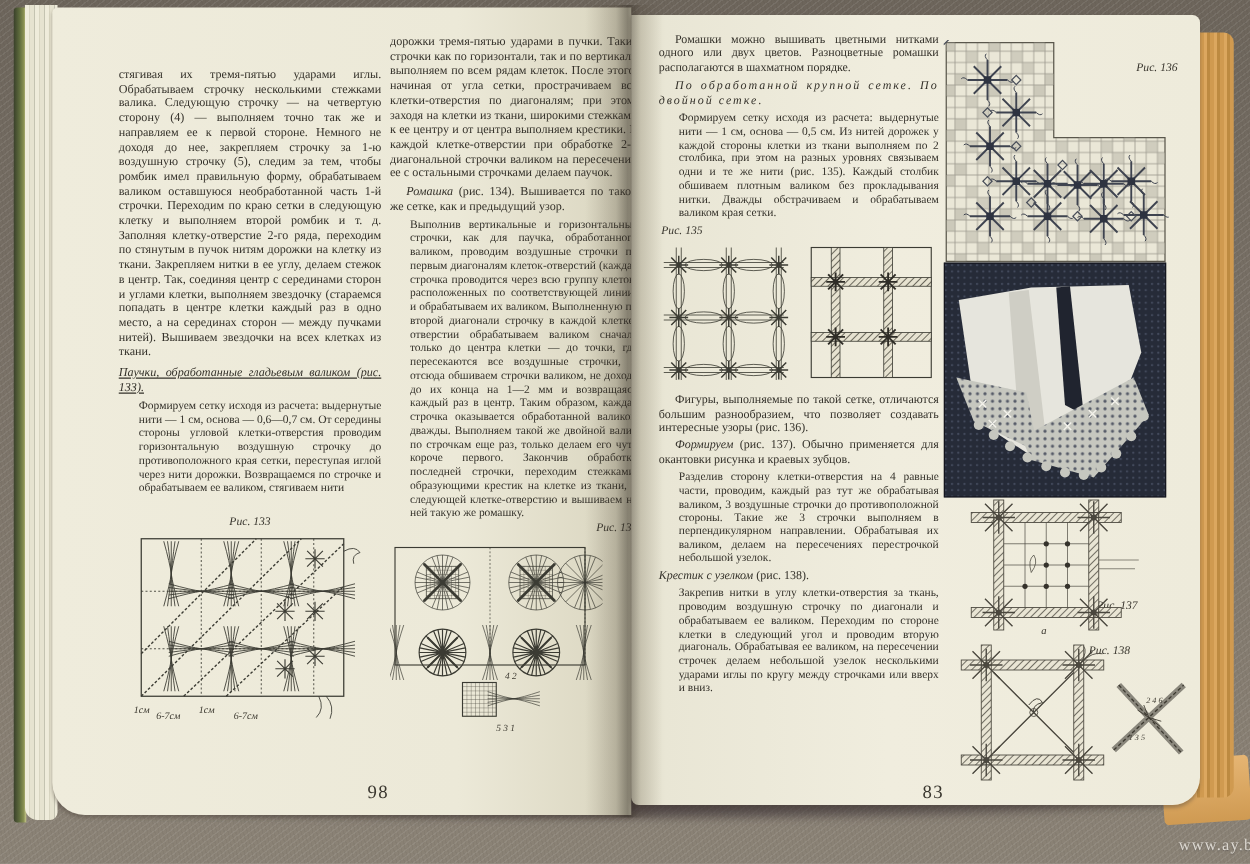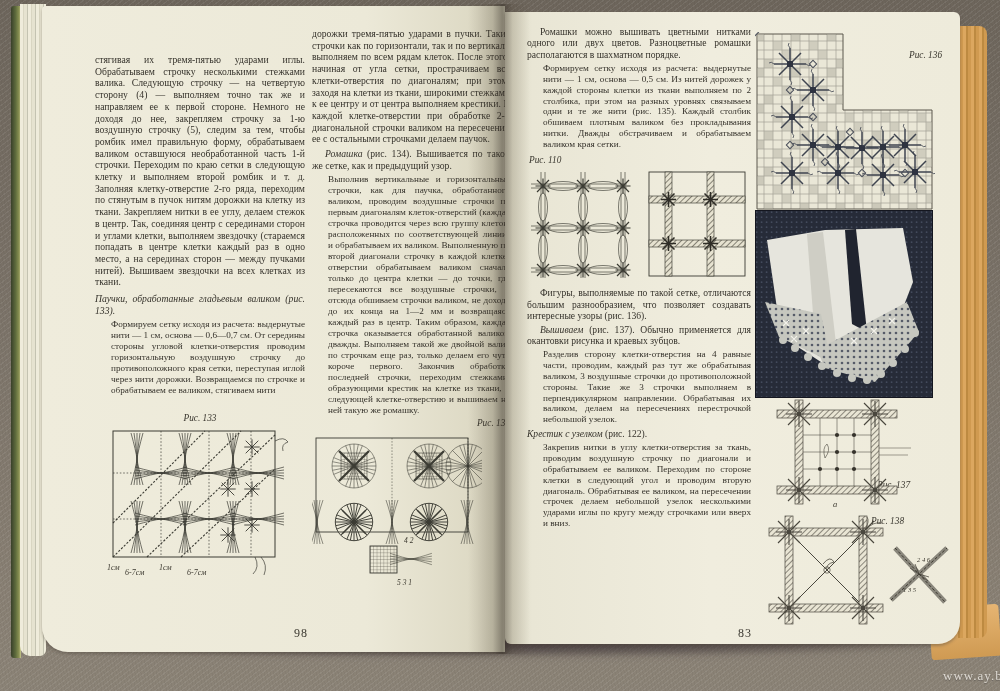--- a/index.html
+++ b/index.html
@@ -46,21 +46,21 @@
   .small-t{ font-size:9.2px; line-height:11px; }
   .col p{ text-align:justify; }
   .indent{ text-indent:13px; }
   .petit{ margin-left:16px; margin-top:3px; }
   .h-it{ font-style:italic; }
   .h-term{ font-style:italic; }
   .spread-head{ font-style:italic; letter-spacing:1.6px; text-indent:13px; margin-top:3px; }
   .fig-cap{ font-style:italic; font-size:9.3px; color:#3a372f; }
   .cap-center{ text-align:center; margin-top:17px; }
   .cap-left{ text-align:left; margin-top:5px; margin-left:2px;}
-  .pagenum{ position:absolute; font-size:12px; color:#3a372f; letter-spacing:1px; }
+  .pagenum{ position:absolute; font-size:15px; color:#3a372f; letter-spacing:1px; }
   .watermark{ position:absolute; left:943px; top:668px; z-index:9;
     font-family:Liberation Serif, serif; font-size:13px; color:rgba(238,235,228,.85);
     text-shadow:0 1px 1px rgba(90,85,80,.8); letter-spacing:1px;}
   svg text{ font-family:"Liberation Serif","DejaVu Serif",serif; font-style:italic; fill:#3b382f; }
   .figwrap{ position:relative; }
   .abs{ position:absolute; }
 </style>
 </head>
 <body>
 
@@ -68,21 +68,21 @@
 <div class="book-shadow"></div>
 <div class="cover-left"></div>
 <div class="stack-left"></div>
 <div class="fore-edge-right"></div>
 <div class="cover-corner-br"></div>
 
 <div class="page page-left">
 
   <div class="col main-t" style="left:53px; top:48px; width:210px;">
     <p>стягивая их тремя-пятью ударами иглы. Обрабатываем строчку несколькими стежками валика. Следующую строчку — на четвертую сторону (4) — выполняем точно так же и направляем ее к первой стороне. Немного не доходя до нее, закрепляем строчку за 1-ю воздушную строчку (5), следим за тем, чтобы ромбик имел правильную форму, обрабатываем валиком оставшуюся необработанной часть 1-й строчки. Переходим по краю сетки в следующую клетку и выполняем второй ромбик и т. д. Заполняя клетку-отверстие 2-го ряда, переходим по стянутым в пучок нитям дорожки на клетку из ткани. Закрепляем нитки в ее углу, делаем стежок в центр. Так, соединяя центр с серединами сторон и углами клетки, выполняем звездочку (стараемся попадать в центре клетки каждый раз в одно место, а на серединах сторон — между пучками нитей). Вышиваем звездочки на всех клетках из ткани.</p>
-    <p class="h-it" style="margin-top:5px;">Паучки, обработанные гладьевым валиком (рис. 133).</p>
+    <p class="h-it" style="margin-top:5px;text-decoration:underline;">Паучки, обработанные гладьевым валиком (рис. 133).</p>
     <div class="small-t petit">
       <p>Формируем сетку исходя из расчета: выдернутые нити — 1 см, основа — 0,6—0,7 см. От середины стороны угловой клетки-отверстия проводим горизонтальную воздушную строчку до противоположного края сетки, переступая иглой через нити дорожки. Возвращаемся по строчке и обрабатываем ее валиком, стягиваем нити</p>
     </div>
     <div class="fig-cap cap-center">Рис. 133</div>
 
     
     <svg width="200" height="152" viewBox="0 0 200 152" style="margin-top:4px;">
       <defs>
         <symbol id="hgv" overflow="visible">
           <path d="M-6,-26 Q-1,-8 0,0 Q-1,8 -6,26"></path>
@@ -192,24 +192,25 @@
     </div>
   </div>
 
   <div class="pagenum" style="left:252px; top:620px;">98</div>
 </div>
 
 <div class="page page-right">
 
   <div class="col main-t" style="left:22px; top:14px; width:224px; font-size:9.6px; line-height:11.4px;">
     <p class="indent">Ромашки можно вышивать цветными нитками одного или двух цветов. Разноцветные ромашки располагаются в шахматном порядке.</p>
+    <p class="spread-head">По обработанной крупной сетке. По двойной сетке.</p>
     <div class="small-t petit" style="line-height:10.8px;">
       <p>Формируем сетку исходя из расчета: выдернутые нити — 1 см, основа — 0,5 см. Из нитей дорожек у каждой стороны клетки из ткани выполняем по 2 столбика, при этом на разных уровнях связываем одни и те же нити (рис. 135). Каждый столбик обшиваем плотным валиком без прокладывания нитки. Дважды обстрачиваем и обрабатываем валиком края сетки.</p>
     </div>
-    <div class="fig-cap cap-left">Рис. 110</div>
+    <div class="fig-cap cap-left">Рис. 135</div>
 
     
     <svg width="222" height="112" viewBox="0 0 222 112" style="margin-top:2px;">
       <defs>
         <symbol id="x5" overflow="visible">
             <path d="M-6,-6 L6,6 M6,-6 L-6,6 M0,-7.5 L0,7.5 M-7.5,0 H7.5"></path>
           </symbol>
         <pattern id="f5ht" width="4" height="4" patternUnits="userSpaceOnUse" patternTransform="rotate(45)">
           <rect width="4" height="4" fill="#e6e2d0"></rect>
             <line x1="0" y1="0" x2="0" y2="4" stroke="#5a574c" stroke-width="1.4"></line>
@@ -249,25 +250,25 @@
         <g stroke-width="1.5" stroke="#2e2c26">
           <use href="#x5" x="141.5" y="31.5"></use>
             <use href="#x5" x="183.5" y="31.5"></use>
           <use href="#x5" x="141.5" y="75.5"></use>
             <use href="#x5" x="183.5" y="75.5"></use>
         </g>
       </g>
     </svg>
 
     <p class="indent" style="margin-top:5px;">Фигуры, выполняемые по такой сетке, отличаются большим разнообразием, что позволяет создавать интересные узоры (рис. 136).</p>
-    <p class="indent" style="margin-top:2px;"><span class="h-term">Вышиваем</span><span> (рис. 137). Обычно применяется для окантовки рисунка и краевых зубцов.</span></p>
+    <p class="indent" style="margin-top:2px;"><span class="h-term">Формируем</span><span> (рис. 137). Обычно применяется для окантовки рисунка и краевых зубцов.</span></p>
     <div class="small-t petit" style="line-height:10.8px;">
       <p>Разделив сторону клетки-отверстия на 4 равные части, проводим, каждый раз тут же обрабатывая валиком, 3 воздушные строчки до противоположной стороны. Такие же 3 строчки выполняем в перпендикулярном направлении. Обрабатывая их валиком, делаем на пересечениях перестрочкой небольшой узелок.</p>
     </div>
-    <p style="margin-top:3px;"><span class="h-term">Крестик с узелком</span><span> (рис. 122).</span></p>
+    <p style="margin-top:3px;"><span class="h-term">Крестик с узелком</span><span> (рис. 138).</span></p>
     <div class="small-t petit" style="line-height:10.8px;">
       <p>Закрепив нитки в углу клетки-отверстия за ткань, проводим воздушную строчку по диагонали и обрабатываем ее валиком. Переходим по стороне клетки в следующий угол и проводим вторую диагональ. Обрабатывая ее валиком, на пересечении строчек делаем небольшой узелок несколькими ударами иглы по кругу между строчками или вверх и вниз.</p>
     </div>
   </div>
 
   <div class="fig-cap abs" style="left:404px; top:38px;">Рис. 136</div>
   <svg class="abs" style="left:250px; top:20px;" width="180" height="180" viewBox="0 0 180 180">
     <defs>
       <pattern id="f6g" width="9" height="9" patternUnits="userSpaceOnUse">
         <rect width="9" height="9" fill="#eae7d7" stroke="#97948a" stroke-width=".6"></rect>

